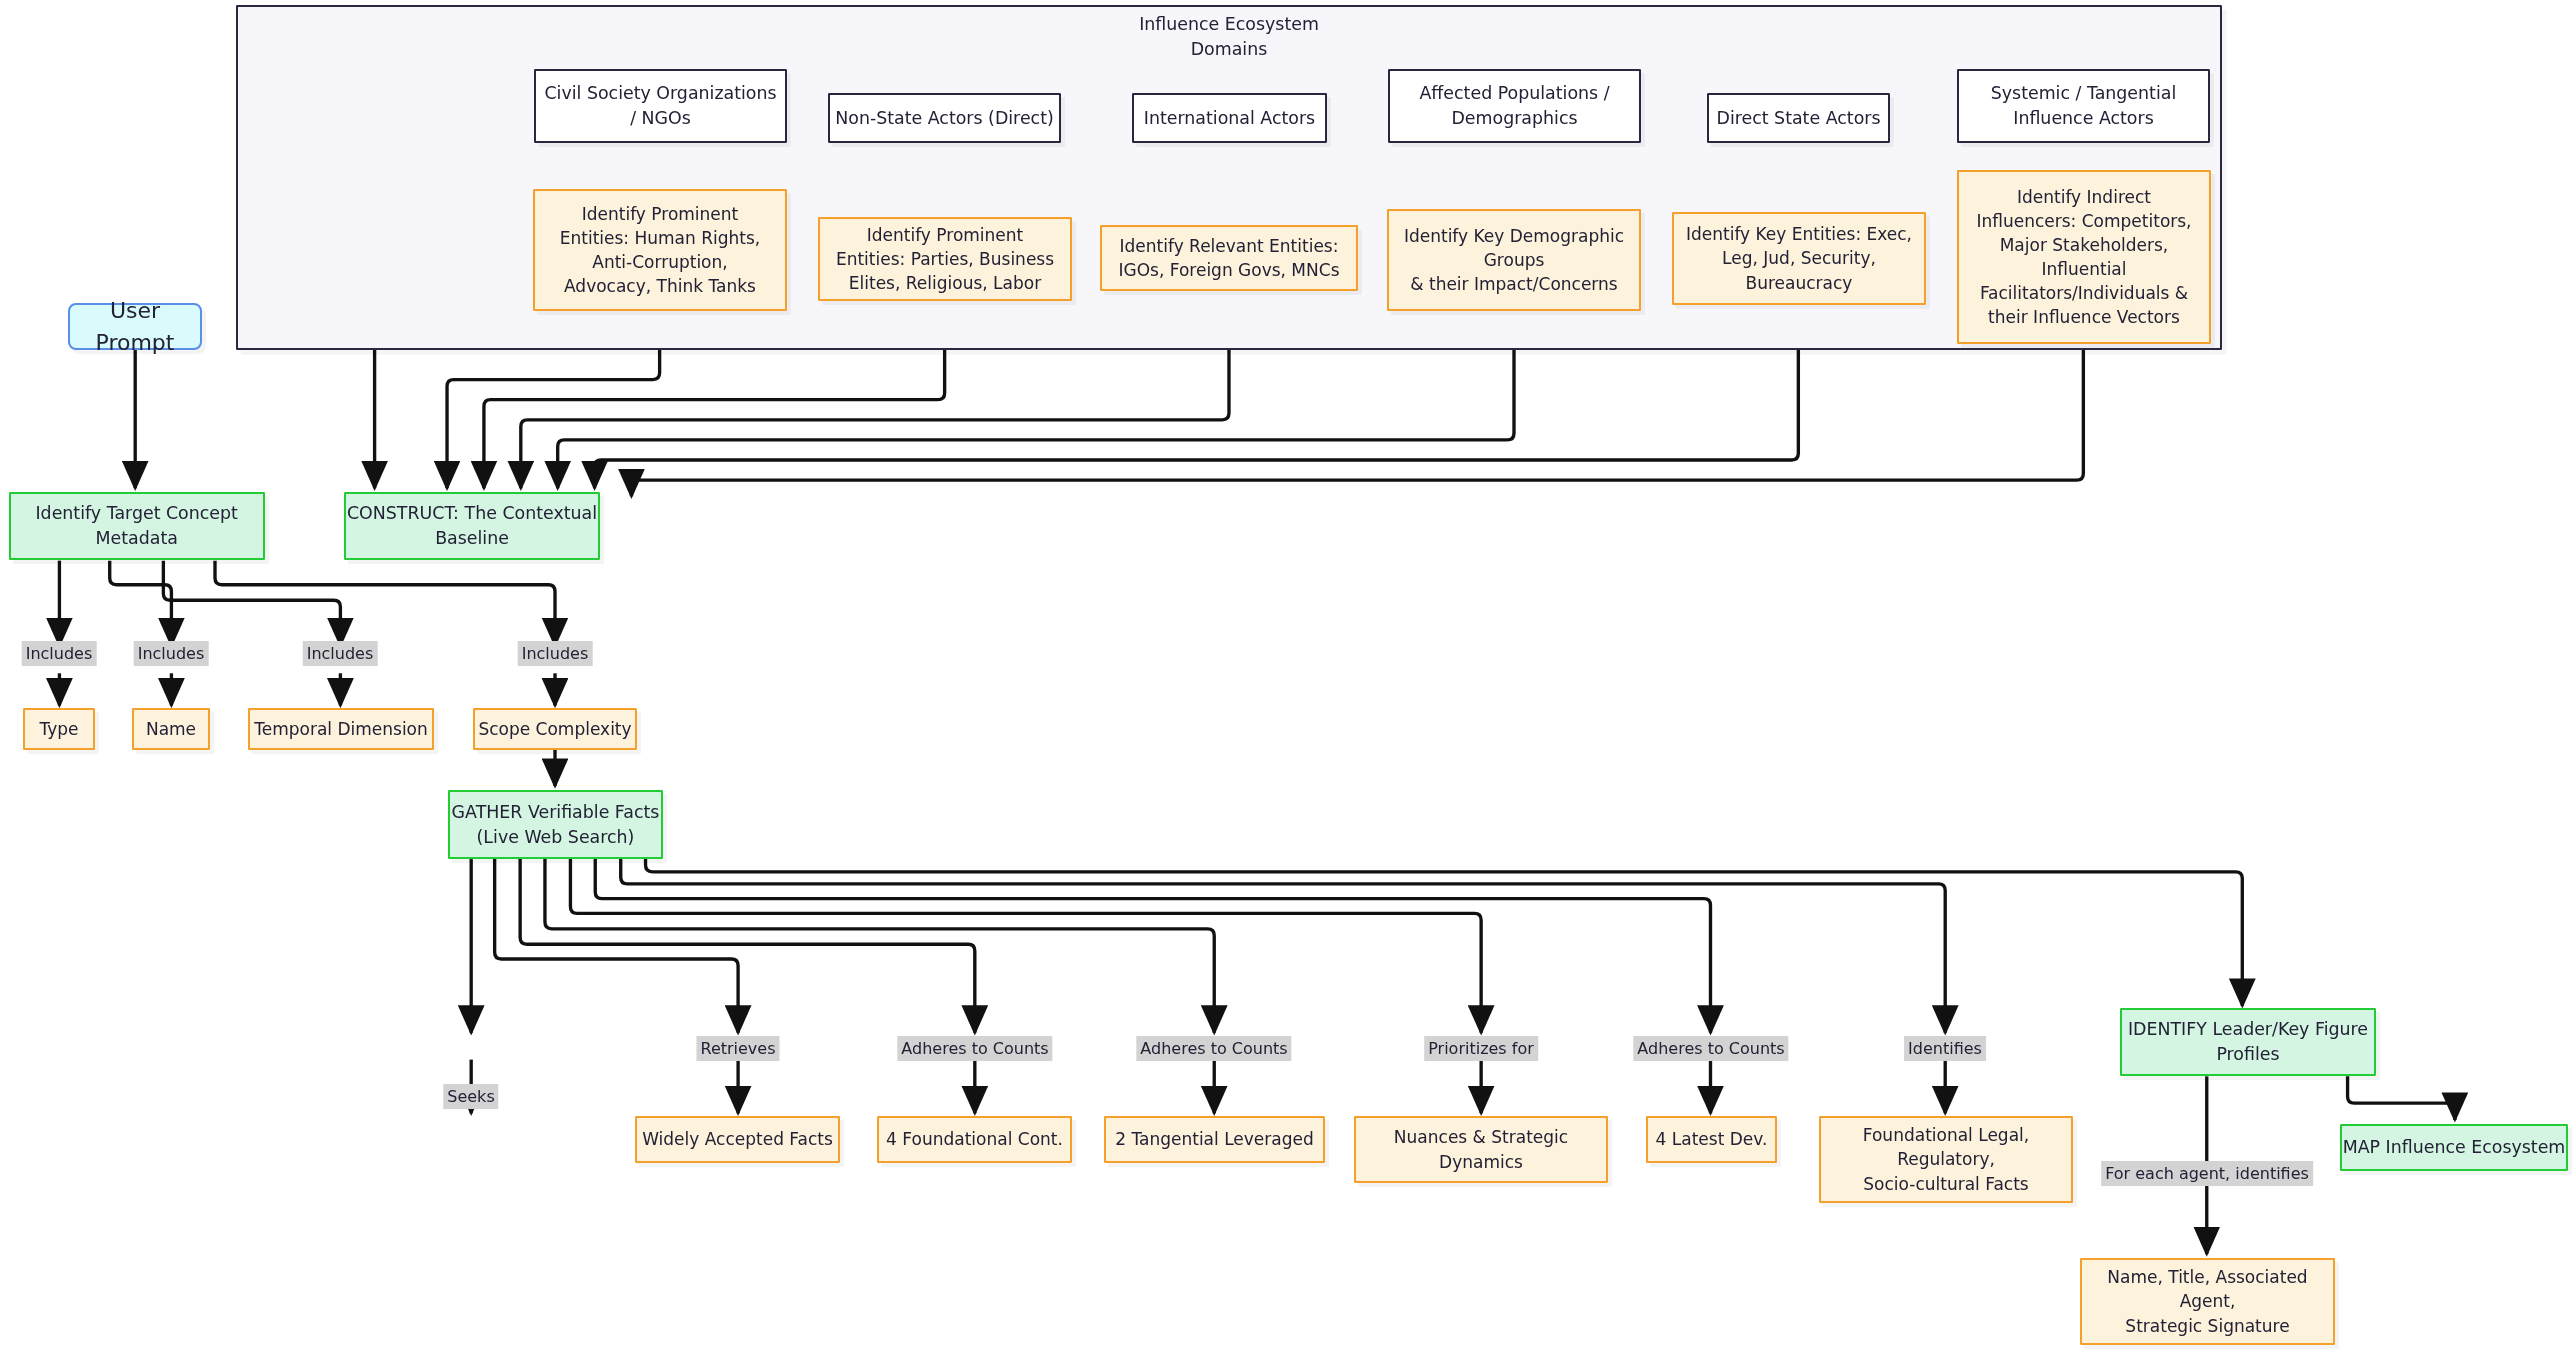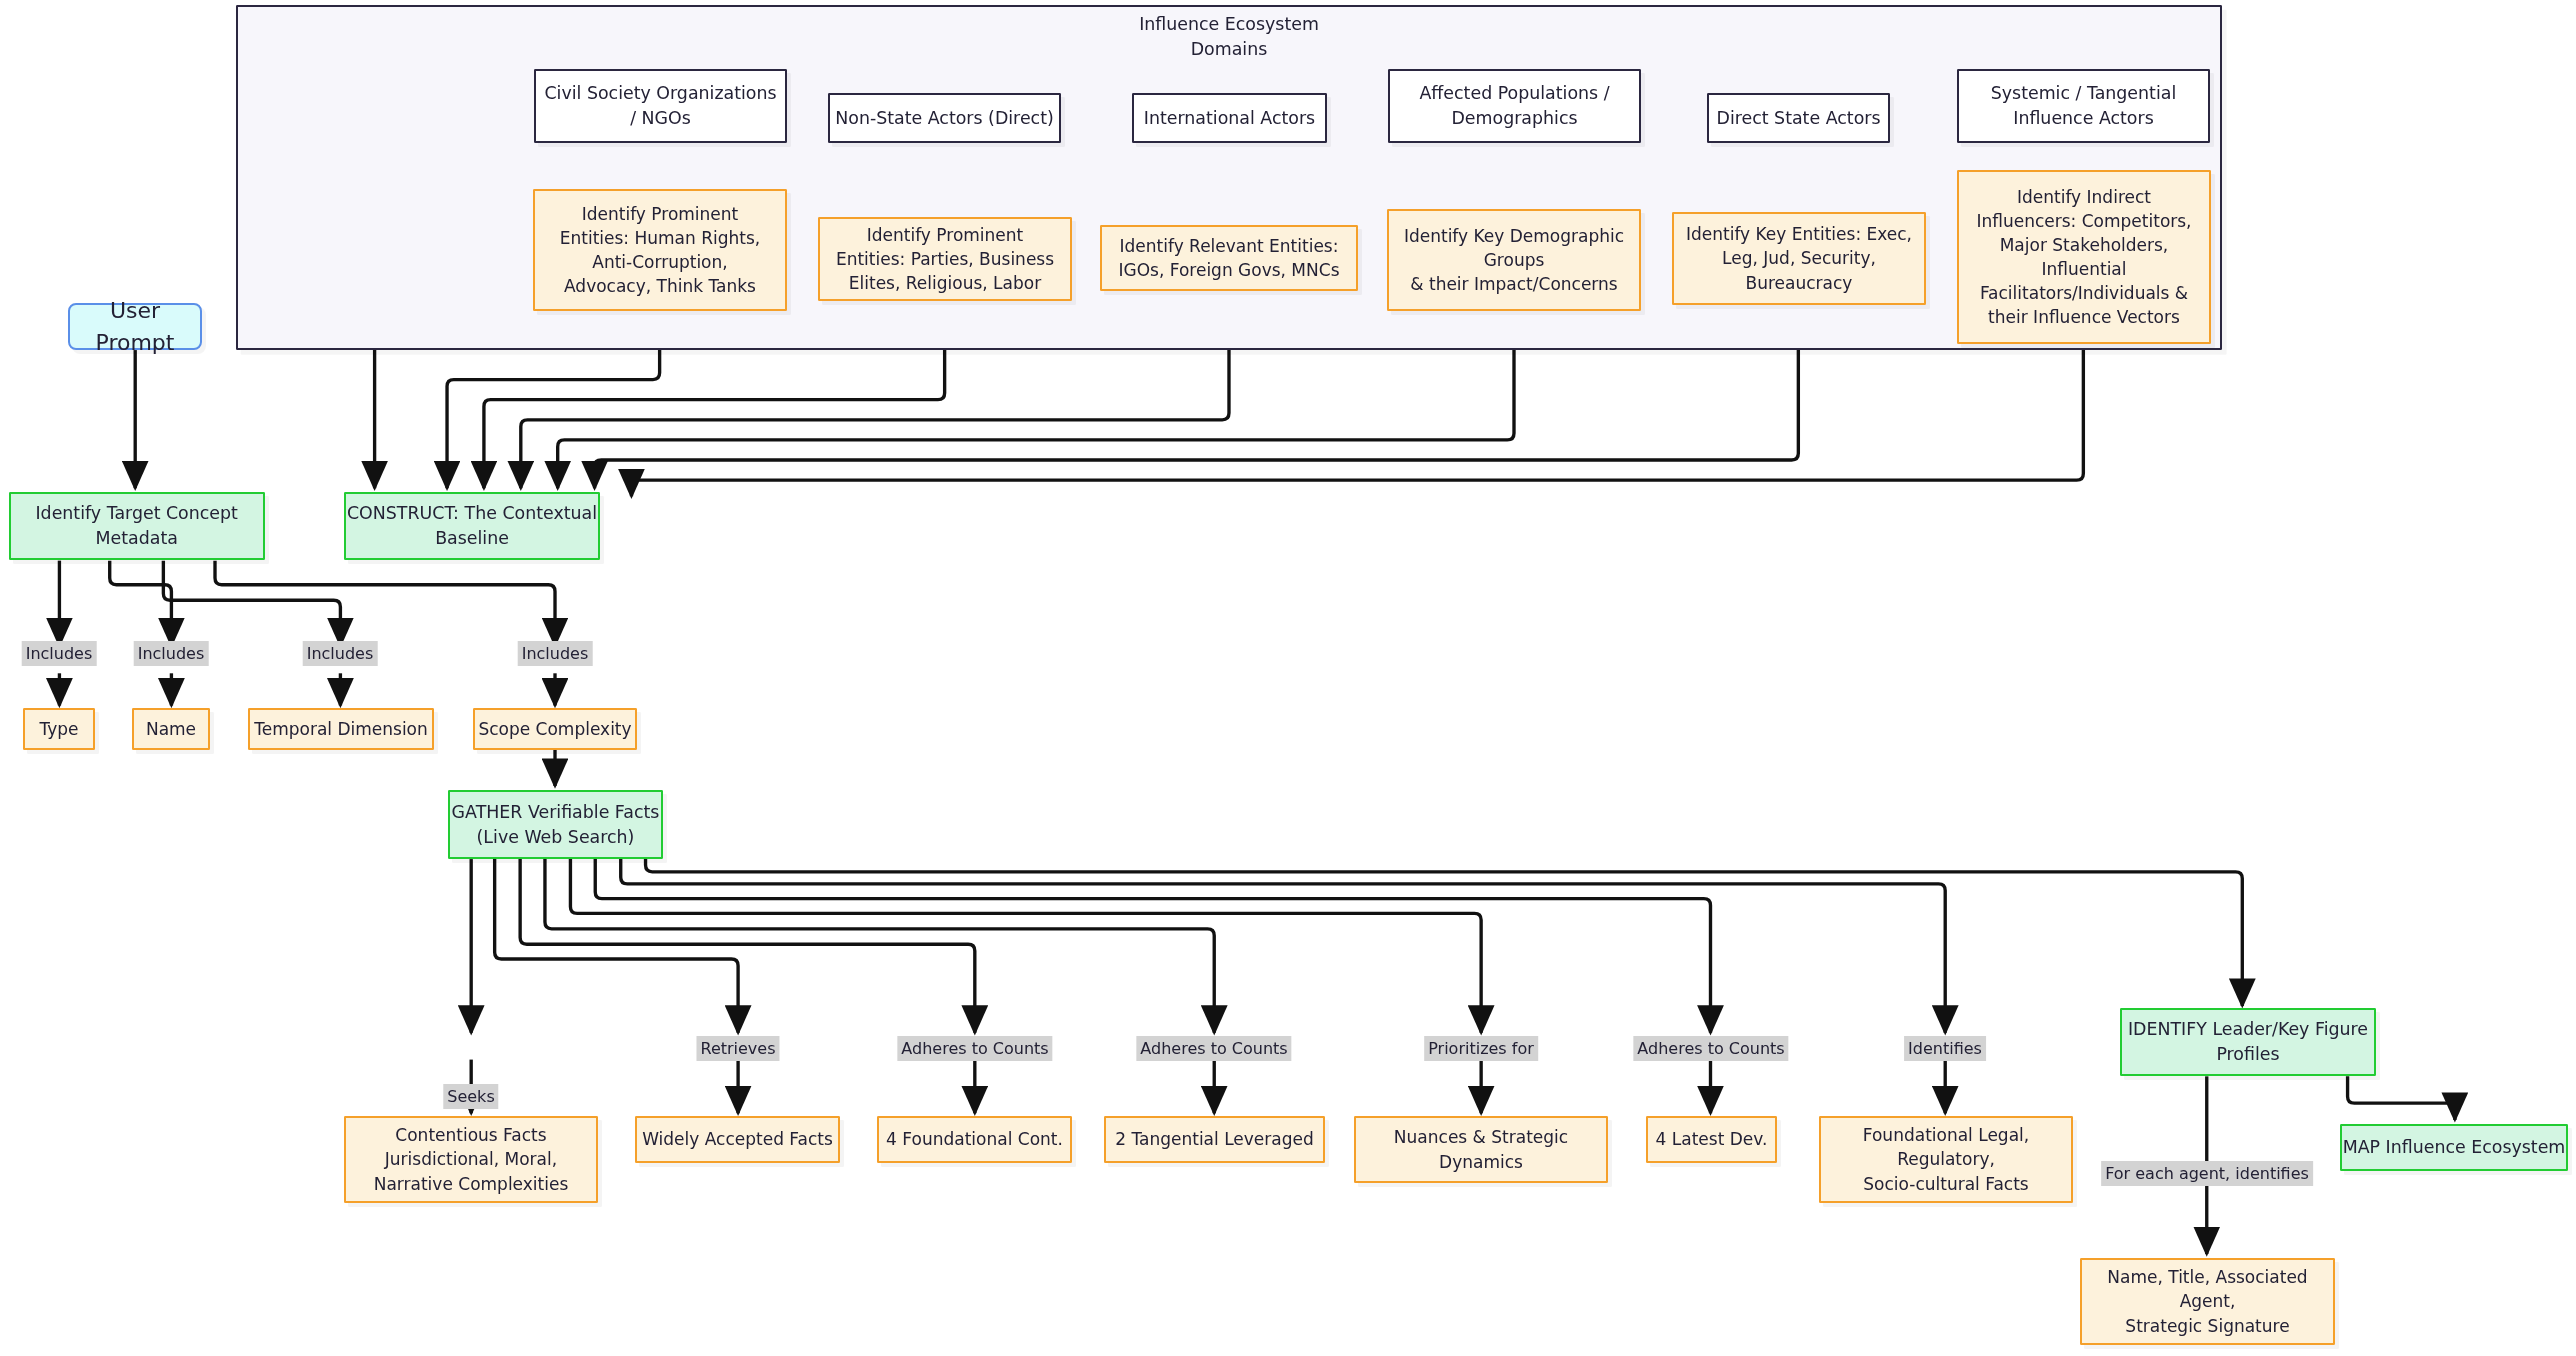--- a/index.html
+++ b/index.html
@@ -264,23 +264,20 @@
   <div class="node n-orange" style="left:473px; top:708px; width:164px; height:42px;">Scope Complexity</div>
 
   <div class="edge-label" style="left:471px; top:1084px;">Seeks</div>
   <div class="edge-label" style="left:738px; top:1036px;">Retrieves</div>
   <div class="edge-label" style="left:975px; top:1036px;">Adheres to Counts</div>
   <div class="edge-label" style="left:1214px; top:1036px;">Adheres to Counts</div>
   <div class="edge-label" style="left:1481px; top:1036px;">Prioritizes for</div>
   <div class="edge-label" style="left:1711px; top:1036px;">Adheres to Counts</div>
   <div class="edge-label" style="left:1945px; top:1036px;">Identifies</div>
 
-  <div class="node n-orange" style="left:344px; top:1116px; width:254px; height:87px;">Contentious Facts
-Jurisdictional, Moral,
-Narrative Complexities</div>
 
   <div class="node n-orange" style="left:635px; top:1116px; width:205px; height:47px;">Widely Accepted Facts</div>
 
   <div class="node n-orange" style="left:877px; top:1116px; width:195px; height:47px;">4 Foundational Cont.</div>
 
   <div class="node n-orange" style="left:1104px; top:1116px; width:221px; height:47px;">2 Tangential Leveraged</div>
 
   <div class="node n-orange" style="left:1354px; top:1116px; width:254px; height:67px;">Nuances &amp; Strategic
 Dynamics</div>
 

